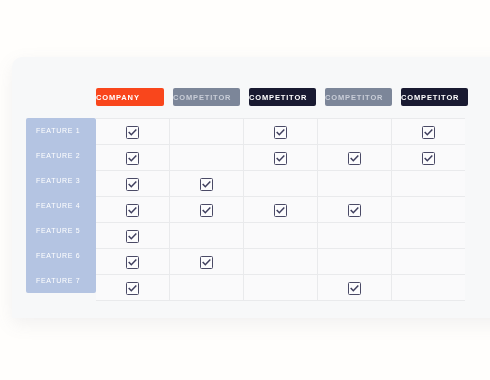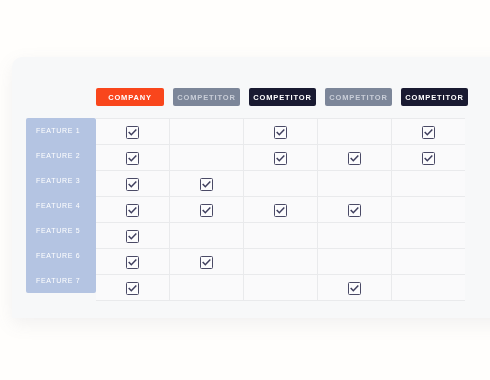--- a/index.html
+++ b/index.html
@@ -33,21 +33,20 @@
     left: 84px;   
     top: 31px;    
     height: 18px;
     display: flex;
   }
   .badge {
     height: 18px;
     border-radius: 2px;
     display: flex;
     align-items: center;
-    justify-content: center;
     font-size: 7.5px;
     letter-spacing: 0.85px;
     font-weight: 700;
     box-sizing: border-box;
     margin-right: 9px;
   }
   .badge-company   { width: 68px; background: #f9461c; color: #ffffff; }
   .badge-gray      { width: 67px; background: #7c8699; color: #c9ced8; }
   .badge-dark      { width: 67px; background: #191a31; color: #ffffff; }
 

